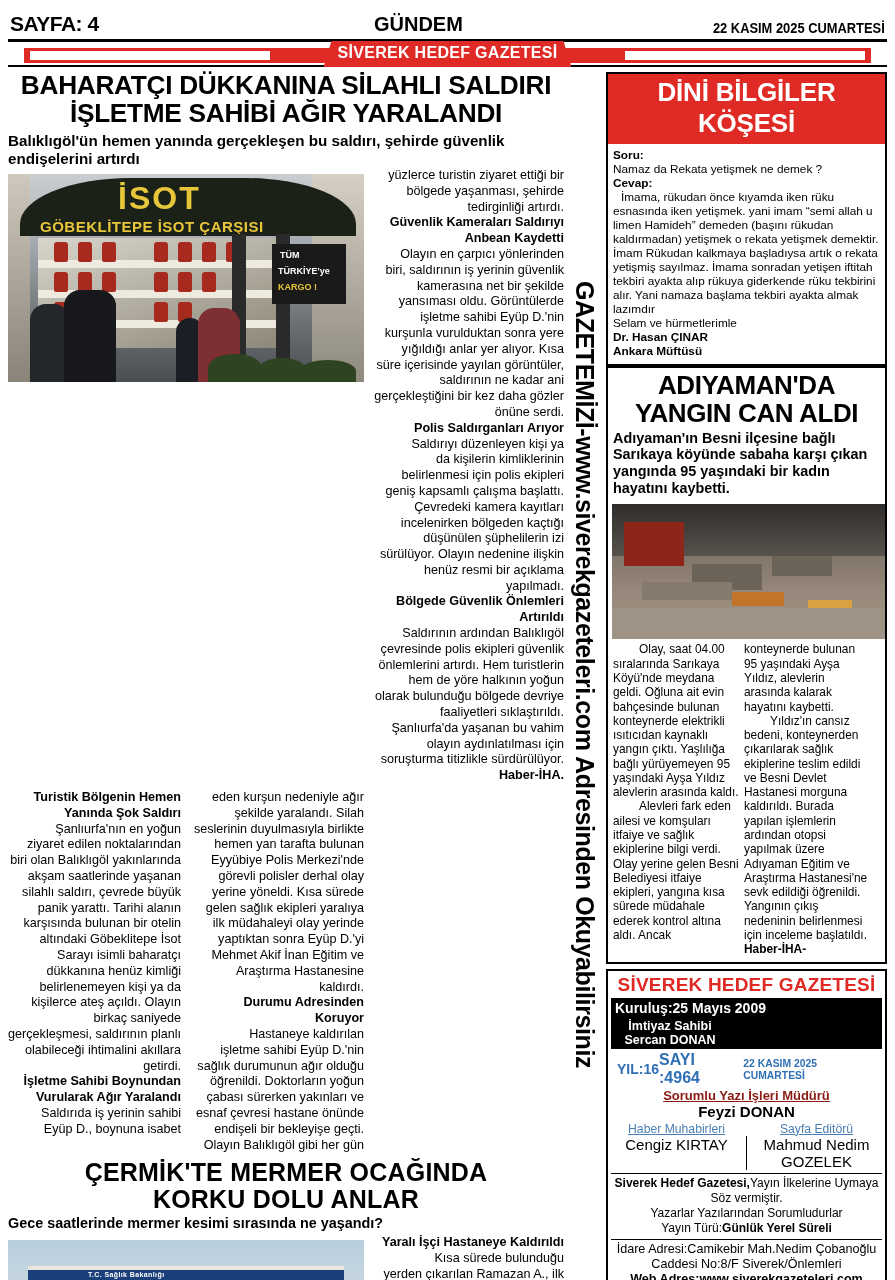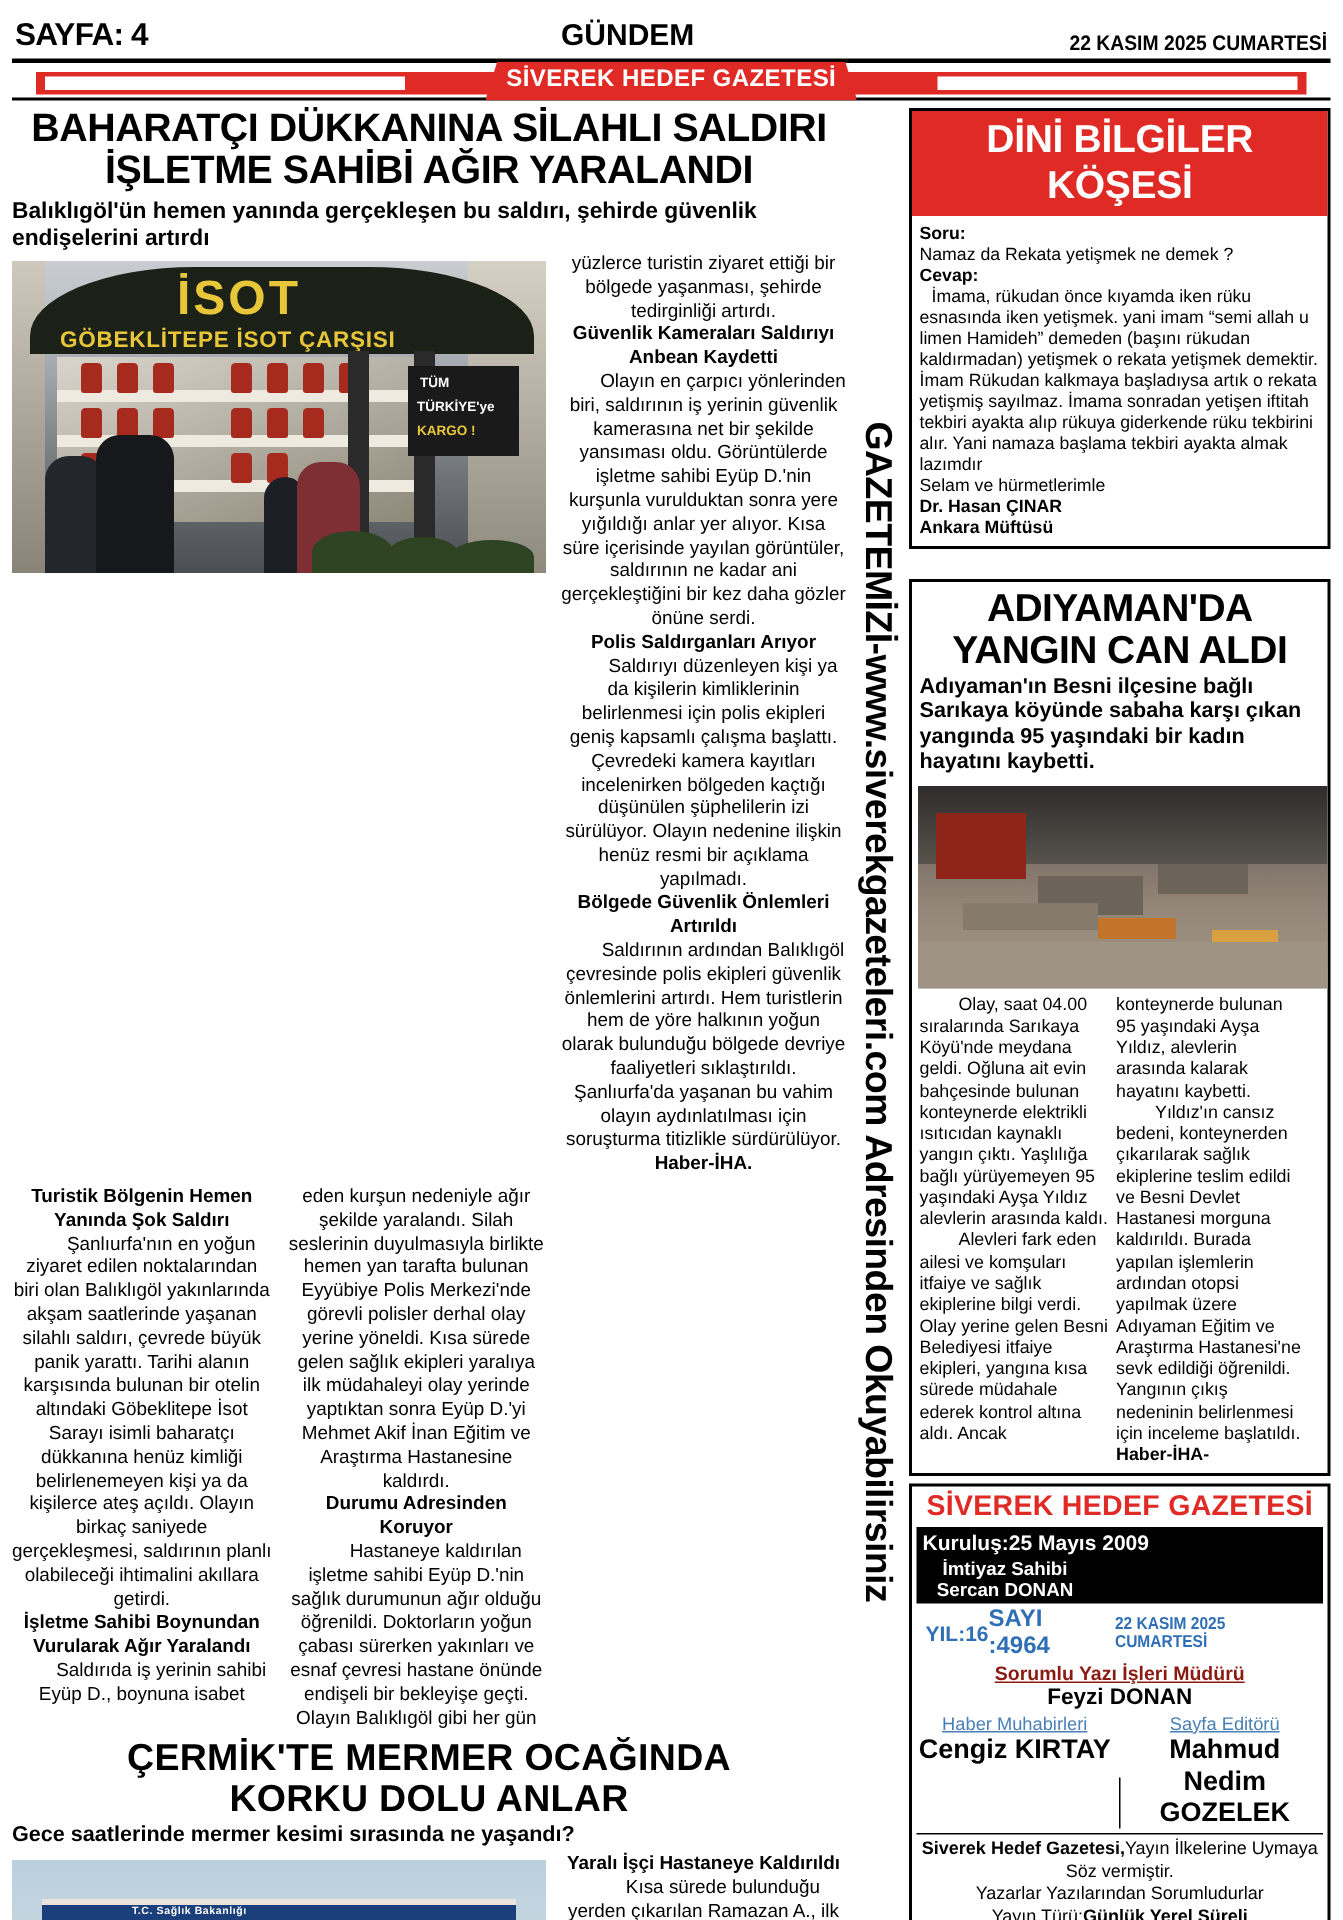--- a/index.html
+++ b/index.html
@@ -80,21 +80,21 @@
 
   
   .photo-fire { width:273px; height:135px; margin-top:4px;
     background: linear-gradient(180deg,#5b5852 0%, #7a7066 30%, #938577 60%, #a89a8a 100%); }
   .fire-dark { position:absolute; left:0; top:0; width:100%; height:52px; background:linear-gradient(180deg,#2e2c2a,#57524c); }
   .fire-red { position:absolute; left:12px; top:18px; width:60px; height:44px; background:#8f2418; }
   .fire-debris { position:absolute; background:#6d6459; }
   .fire-hot { position:absolute; background:#c2742b; }
 
   
-  .bodytxt { font-size:12.6px; line-height:1.255; text-align:center; }
+  .bodytxt { font-size:12.6px; line-height:1.255; text-align:right; }
   .bodytxt p { margin:0; }
   .ind { text-indent:26px; }
   .bold { font-weight:bold; }
   .two { display:flex; gap:10px; }
   .two .c { width:173px; }
 
   
   h2.cermik { font-size:25px; font-weight:bold; text-align:center; line-height:1.06; letter-spacing:0.2px; margin-top:2px;}
   .cermik-sub { font-size:14.4px; font-weight:bold; margin-top:3px; }
 
@@ -128,21 +128,21 @@
   .mast-row2 { display:flex; align-items:center; justify-content:space-between; margin-top:2px; }
   .mast-row2 .yil { color:#2f6fb5; font-weight:bold; font-size:14px; padding-left:6px;}
   .mast-row2 .sayi { color:#2f6fb5; font-weight:bold; font-size:16px; }
   .mast-row2 .dt { color:#2f6fb5; font-weight:bold; font-size:11.5px; transform:scaleX(0.9); }
   .mast-c { text-align:center; }
   .mast-sorumlu { color:#8b1a12; font-weight:bold; font-size:13px; text-decoration:underline; margin-top:1px;}
   .mast-feyzi { font-weight:bold; font-size:15px; }
   .mast-grid { display:flex; justify-content:space-between; border-top:0; margin-top:-13px;}
   .mast-grid .cell { width:131px; text-align:center; }
   .mast-grid .hdr { color:#4a7fb5; font-size:12.2px; text-decoration:underline; }
-  .mast-grid .nm { font-weight:bold; font-size:18px; }
+  .mast-grid .nm { font-weight:normal; font-size:15px; }
   .mast-hr { border-top:1.5px solid #000; margin:3px 0 2px; }
   .mast-note { text-align:center; font-size:12px; line-height:1.25; }
   .mast-addr { text-align:center; font-size:12.6px; line-height:1.22; }
 </style>
 </head>
 <body>
 
 <div class="page">
 
   <div class="topbar">
@@ -285,21 +285,21 @@
           <div class="lbl">Soru:</div>
           <div>Namaz da Rekata yetişmek ne demek ?</div>
           <div class="lbl">Cevap:</div>
           <div style="text-indent:8px">İmama, rükudan önce kıyamda iken rüku esnasında iken yetişmek. yani imam “semi allah u limen Hamideh” demeden (başını rükudan kaldırmadan) yetişmek o rekata yetişmek demektir. İmam  Rükudan kalkmaya başladıysa artık o rekata yetişmiş sayılmaz. İmama sonradan yetişen iftitah tekbiri ayakta alıp rükuya giderkende rüku tekbirini alır. Yani namaza başlama tekbiri ayakta  almak lazımdır</div>
           <div>Selam ve hürmetlerimle</div>
           <div class="lbl">Dr. Hasan ÇINAR</div>
           <div class="lbl">Ankara Müftüsü</div>
         </div>
       </div>
 
-      <div class="rbox" style="margin-top:20px">
+      <div class="rbox" style="margin-top:0">
         <div class="ady-head">
           <span>ADIYAMAN'DA</span><br>
           <span>YANGIN CAN ALDI</span>
         </div>
         <div class="ady-lead">Adıyaman'ın Besni ilçesine bağlı Sarıkaya köyünde sabaha karşı çıkan yangında 95 yaşındaki bir kadın hayatını kaybetti.</div>
 
         <div style="padding:0 4px;">
           <div class="photo photo-fire">
             <div class="fire-dark"></div>
             <div class="fire-red"></div>

